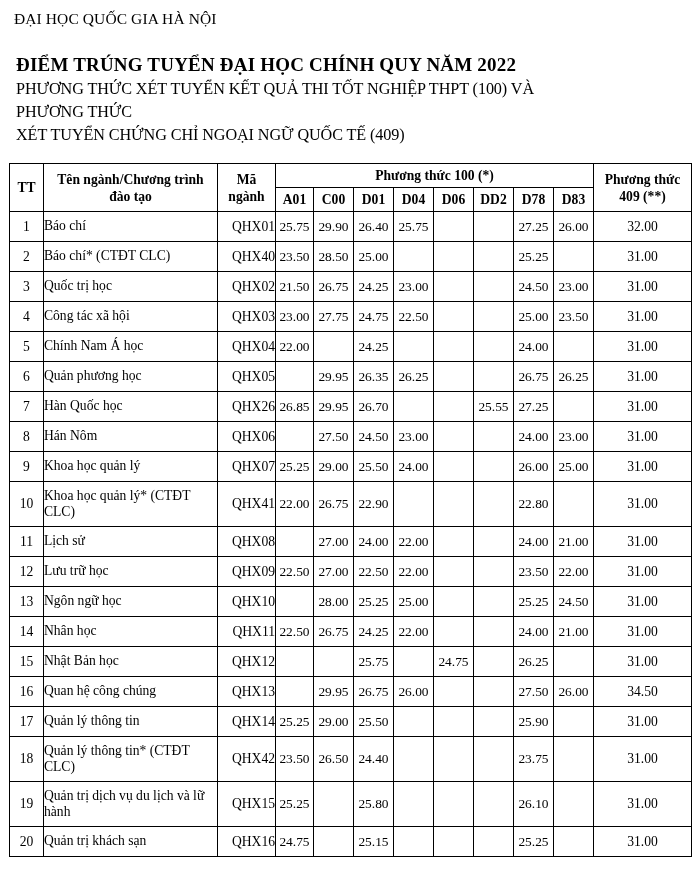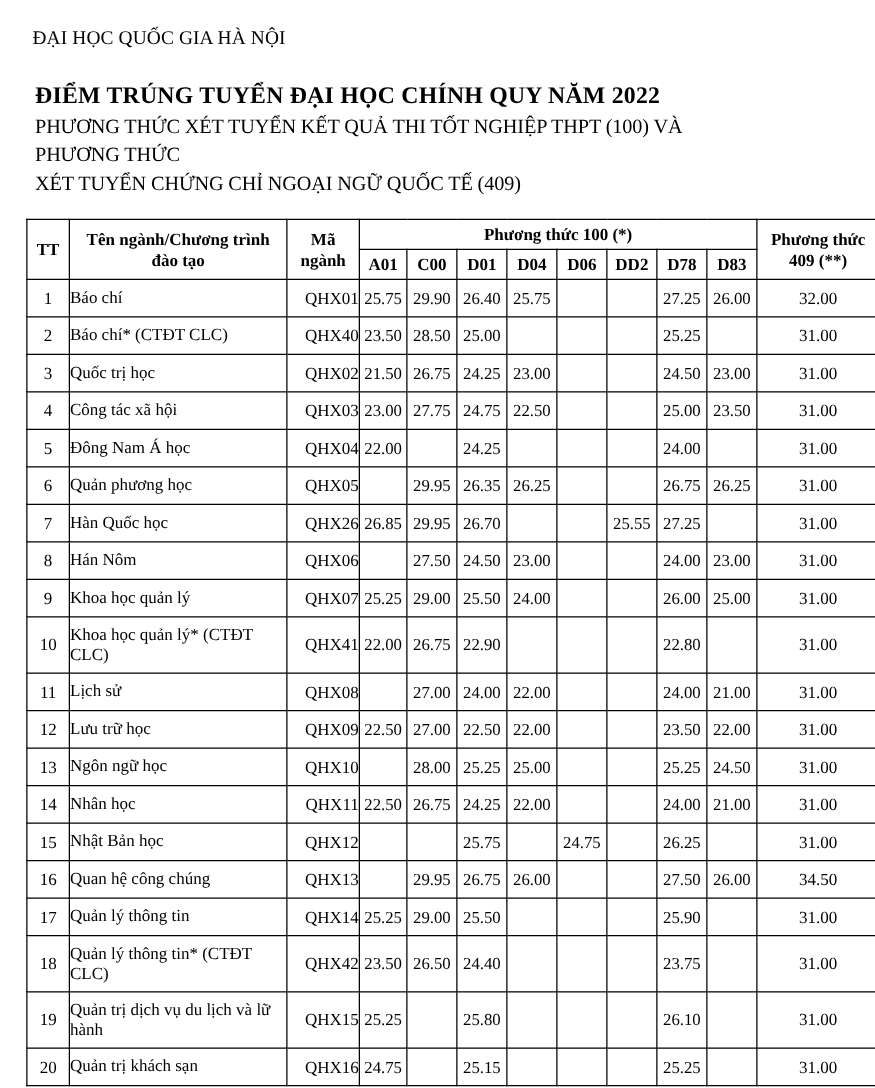--- a/index.html
+++ b/index.html
@@ -13,21 +13,21 @@
     height: 870px;
     overflow: hidden;
     font-family: "Liberation Serif", "DejaVu Serif", serif;
     color: #000000;
     -webkit-font-smoothing: antialiased;
   }
   .page {
     width: 612px;
     height: 870px;
     box-sizing: border-box;
-    padding: 12px;
+    padding: 0;
     position: relative;
   }
 
   
   .letterhead {
     padding: 8px 0 0 14px;
   }
   .lh-line1 {
     font-size: 15.5px;
     line-height: 22px;
@@ -230,21 +230,21 @@
             <td class="c-score">24.75</td>
             <td class="c-score">22.50</td>
             <td class="c-score"></td>
             <td class="c-score"></td>
             <td class="c-score">25.00</td>
             <td class="c-score">23.50</td>
             <td class="c-409">31.00</td>
           </tr>
           <tr>
             <td class="c-tt">5</td>
-            <td class="c-name">Đông Nam Á học</td>
+            <td class="c-name">Chính Nam Á học</td>
             <td class="c-code">QHX04</td>
             <td class="c-score">22.00</td>
             <td class="c-score"></td>
             <td class="c-score">24.25</td>
             <td class="c-score"></td>
             <td class="c-score"></td>
             <td class="c-score"></td>
             <td class="c-score">24.00</td>
             <td class="c-score"></td>
             <td class="c-409">31.00</td>

